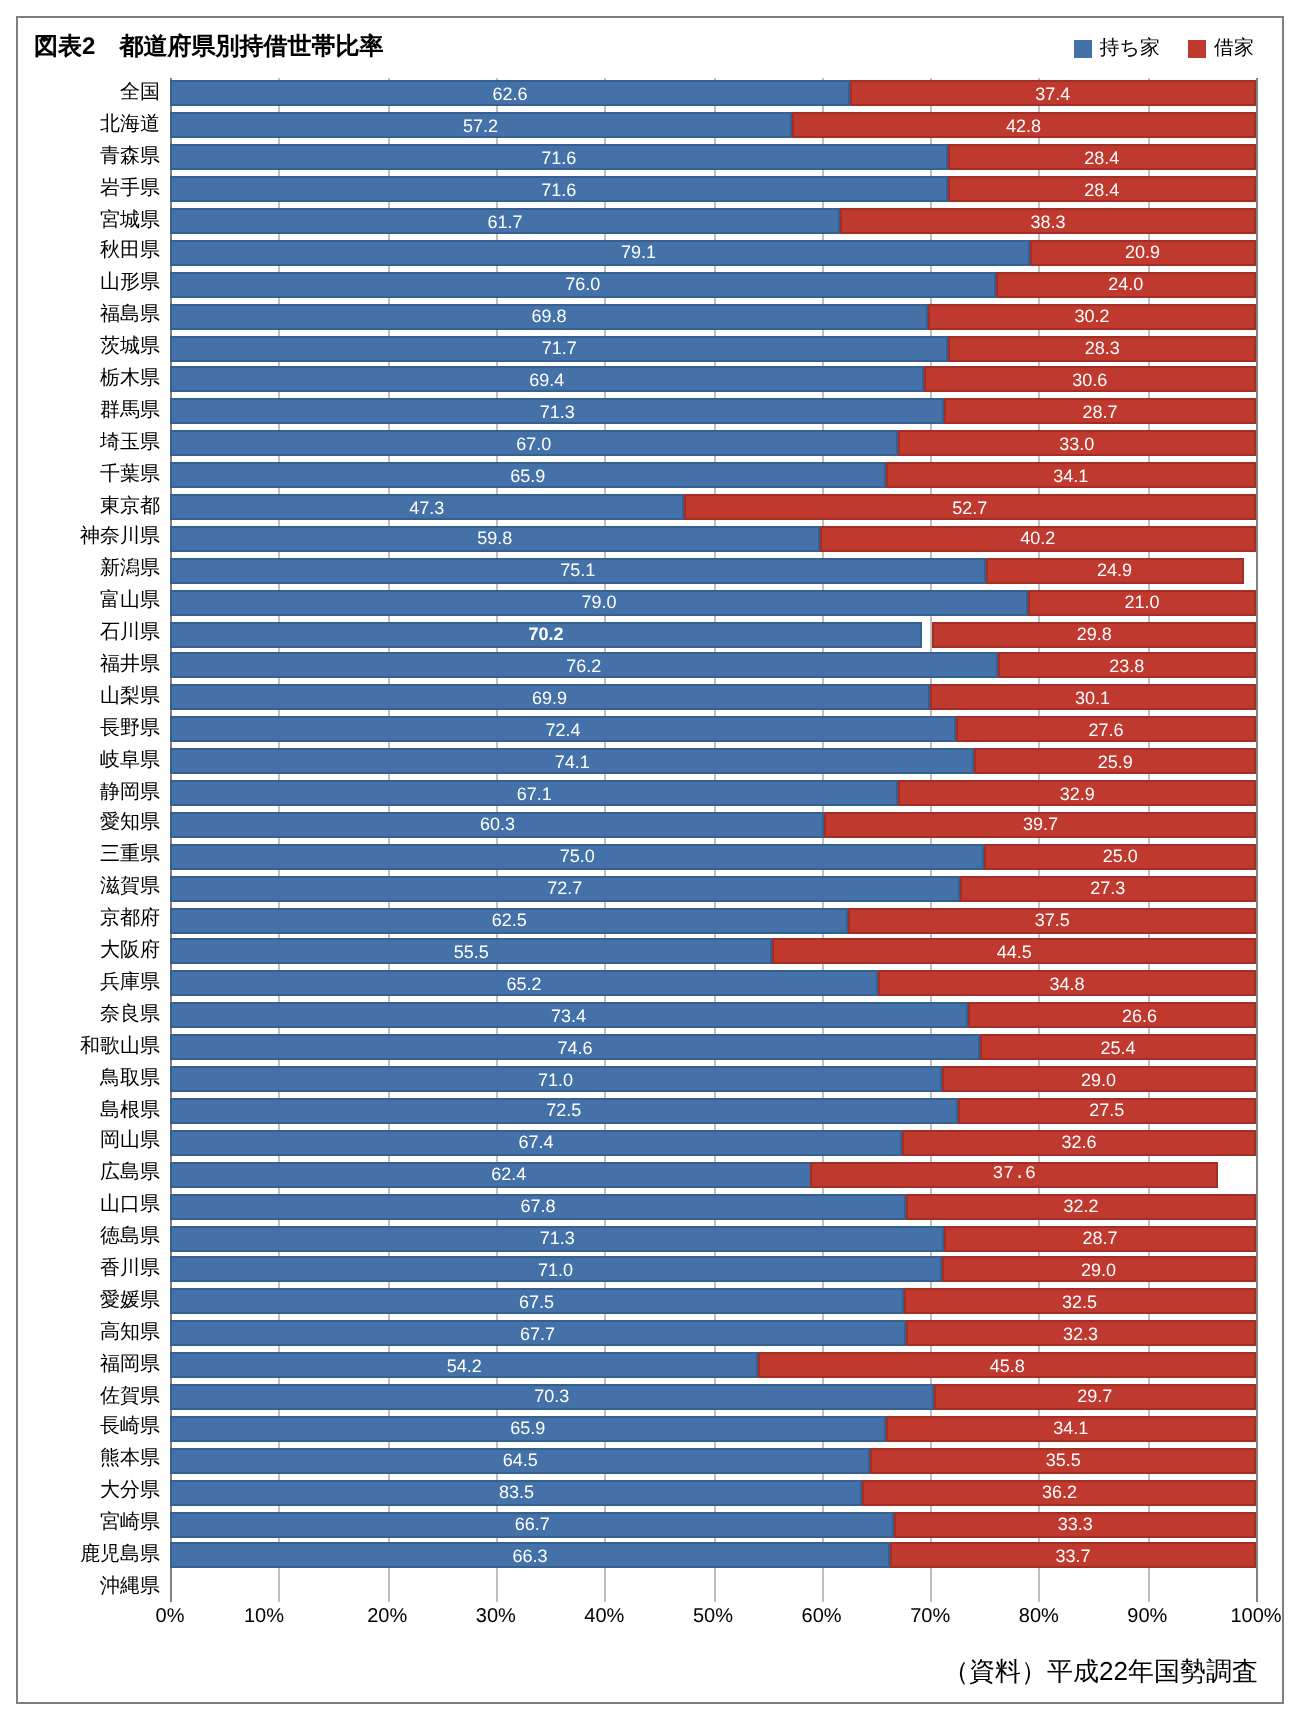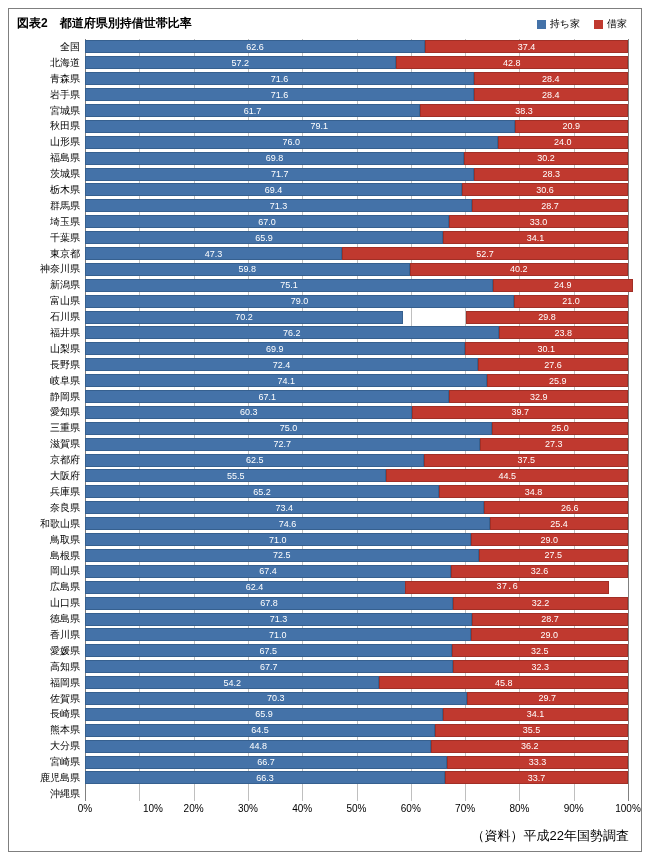--- a/index.html
+++ b/index.html
@@ -300,34 +300,34 @@
             <div class="cat-label">神奈川県</div>
             <div class="bar-area">
               <div class="seg seg-own" style="width: 324.714px; background: rgb(68, 114, 168);">59.8</div>
               <div class="seg seg-rent" style="left: 324.714px; width: 218.286px; background: rgb(192, 57, 47);">40.2</div>
             </div>
           </div>
           <div class="row">
             <div class="cat-label">新潟県</div>
             <div class="bar-area">
               <div class="seg seg-own" style="width: 407.793px; background: rgb(68, 114, 168);">75.1</div>
-              <div class="seg seg-rent" style="left: 407.793px; width: 140px; background: rgb(192, 57, 47);">24.9</div>
+              <div class="seg seg-rent" style="left: 407.793px; width: 129px; background: rgb(192, 57, 47);">24.9</div>
             </div>
           </div>
           <div class="row">
             <div class="cat-label">富山県</div>
             <div class="bar-area">
               <div class="seg seg-own" style="width: 428.97px; background: rgb(68, 114, 168);">79.0</div>
               <div class="seg seg-rent" style="left: 428.97px; width: 114.03px; background: rgb(192, 57, 47);">21.0</div>
             </div>
           </div>
           <div class="row">
             <div class="cat-label">石川県</div>
             <div class="bar-area">
-              <div class="seg seg-own" style="width: 318px; background: rgb(68, 114, 168);">70.2</div>
+              <div class="seg seg-own" style="width: 376px; background: rgb(68, 114, 168); font-weight: bold;">70.2</div>
               <div class="seg seg-rent" style="left: 381.186px; width: 161.814px; background: rgb(192, 57, 47);">29.8</div>
             </div>
           </div>
           <div class="row">
             <div class="cat-label">福井県</div>
             <div class="bar-area">
               <div class="seg seg-own" style="width: 413.766px; background: rgb(68, 114, 168);">76.2</div>
               <div class="seg seg-rent" style="left: 413.766px; width: 129.234px; background: rgb(192, 57, 47);">23.8</div>
             </div>
           </div>
@@ -502,21 +502,21 @@
           <div class="row">
             <div class="cat-label">熊本県</div>
             <div class="bar-area">
               <div class="seg seg-own" style="width: 350.235px; background: rgb(68, 114, 168);">64.5</div>
               <div class="seg seg-rent" style="left: 350.235px; width: 192.765px; background: rgb(192, 57, 47);">35.5</div>
             </div>
           </div>
           <div class="row">
             <div class="cat-label">大分県</div>
             <div class="bar-area">
-              <div class="seg seg-own" style="width: 346.434px; background: rgb(68, 114, 168);">44.8</div>
+              <div class="seg seg-own" style="width: 346.434px; background: rgb(68, 114, 168);">83.5</div>
               <div class="seg seg-rent" style="left: 346.434px; width: 196.566px; background: rgb(192, 57, 47);">36.2</div>
             </div>
           </div>
           <div class="row">
             <div class="cat-label">宮崎県</div>
             <div class="bar-area">
               <div class="seg seg-own" style="width: 362.181px; background: rgb(68, 114, 168);">66.7</div>
               <div class="seg seg-rent" style="left: 362.181px; width: 180.819px; background: rgb(192, 57, 47);">33.3</div>
             </div>
           </div>
@@ -526,21 +526,21 @@
               <div class="seg seg-own" style="width: 360.009px; background: rgb(68, 114, 168);">66.3</div>
               <div class="seg seg-rent" style="left: 360.009px; width: 182.991px; background: rgb(192, 57, 47);">33.7</div>
             </div>
           </div>
           <div class="row">
             <div class="cat-label">沖縄県</div>
           </div>
         </div>
       <div class="axis" id="axis">
           <div class="tick" style="left: 0px;">0%</div>
-          <div class="tick" style="left: 68px;">10%</div>
+          <div class="tick" style="left: 47px;">10%</div>
           <div class="tick" style="left: 108.6px;">20%</div>
           <div class="tick" style="left: 162.9px;">30%</div>
           <div class="tick" style="left: 217.2px;">40%</div>
           <div class="tick" style="left: 271.5px;">50%</div>
           <div class="tick" style="left: 325.8px;">60%</div>
           <div class="tick" style="left: 380.1px;">70%</div>
           <div class="tick" style="left: 434.4px;">80%</div>
           <div class="tick" style="left: 488.7px;">90%</div>
           <div class="tick" style="left: 543px;">100%</div>
         </div>

